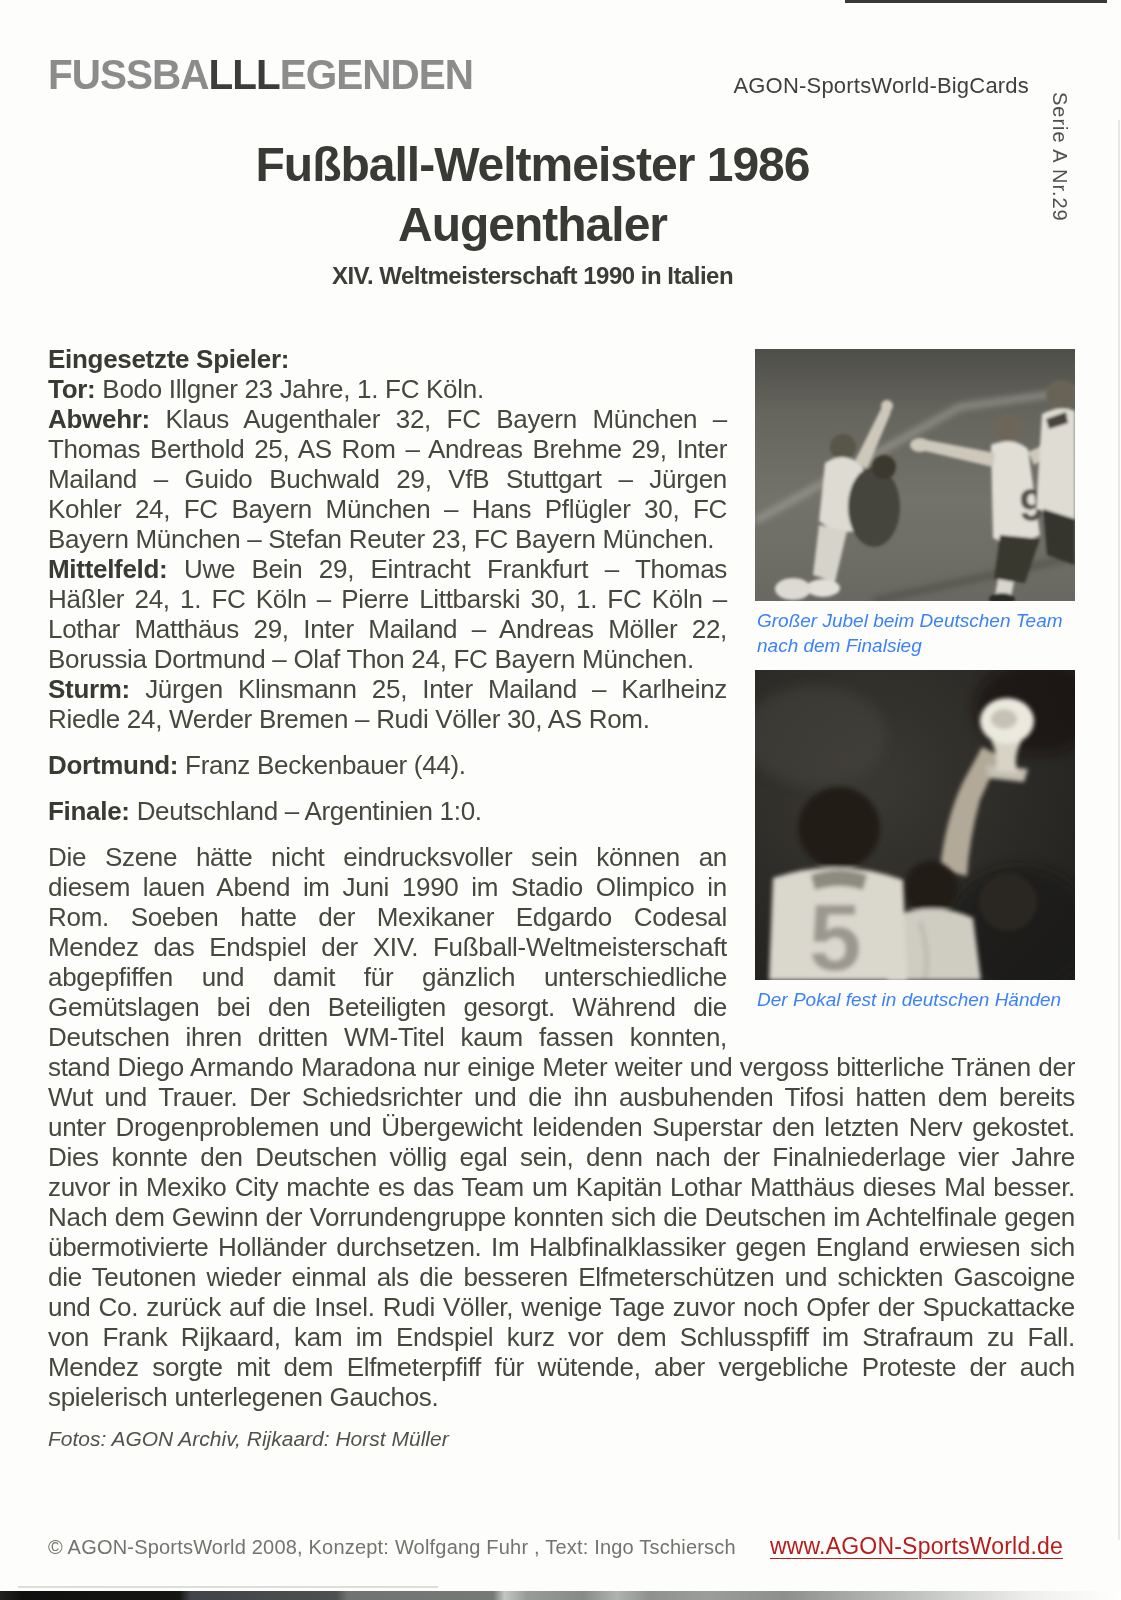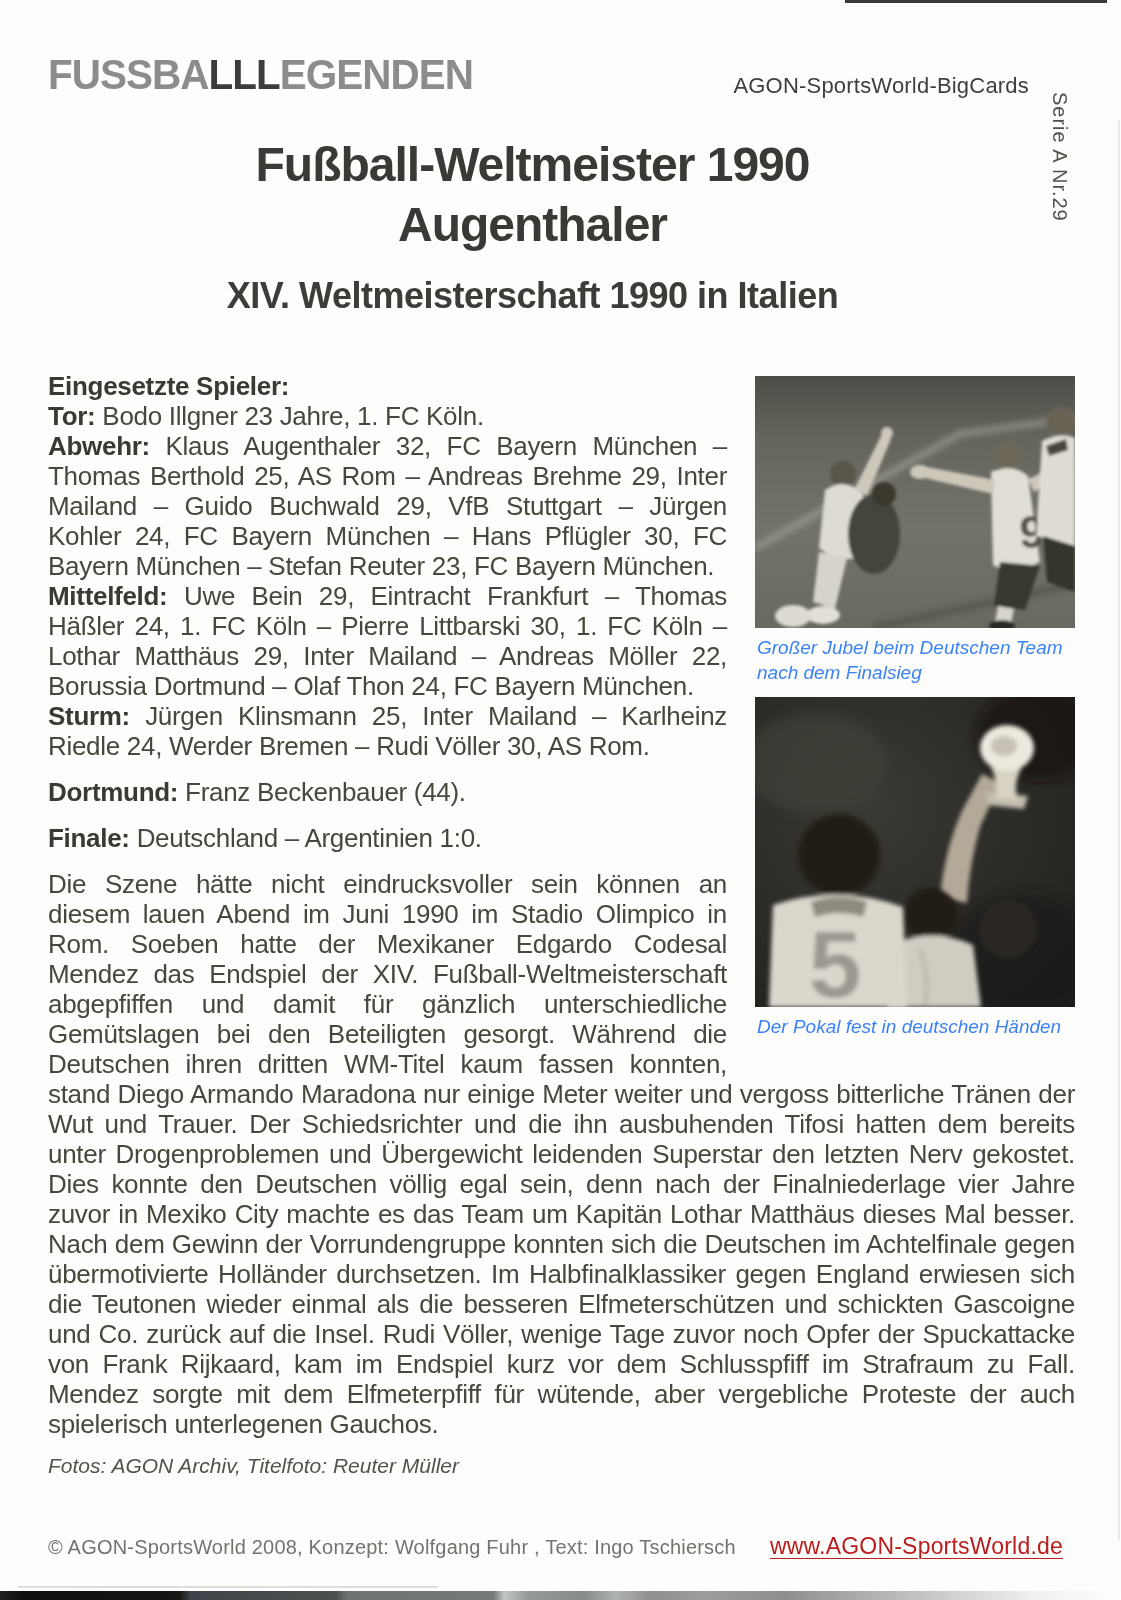--- a/index.html
+++ b/index.html
@@ -37,21 +37,21 @@
   .serie {
     position: absolute; top: 92px; right: 50px;
     writing-mode: vertical-rl; font-size: 20px; letter-spacing: 1px; color: #50504c;
   }
 
   .titleblock { text-align: center; padding-right: 58px; margin-top: 36px; }
   .title {
     font-size: 48px; line-height: 60px; font-weight: bold;
     color: #393935; letter-spacing: -1px;
   }
-  .subtitle { margin-top: 20px; font-size: 36px; font-weight: bold; color: #3c3c38; letter-spacing: -.5px; }
+  .subtitle { margin-top: 7px; font-size: 24px; font-weight: bold; color: #3c3c38; letter-spacing: -.5px; }
 
   article {
     margin-top: 54px;
     font-size: 26px; line-height: 30px; letter-spacing: -.3px;
     text-align: justify; color: #47473f;
   }
   article p { margin: 0; }
   article .sp { margin-top: 16px; }
   article b { color: #3a3a34; }
 
@@ -99,21 +99,21 @@
 
     <header>
       <div class="brand"><span class="g">FUSSBA</span><span class="d">LLL</span><span class="g">EGENDEN</span></div>
       <div class="publisher">AGON-SportsWorld-BigCards</div>
     </header>
 
     <div class="serie">Serie A Nr.29</div>
 
     <div class="titleblock">
       <div class="title">
-        <div>Fußball-Weltmeister 1990</div>
+        <div>Fußball-Weltmeister 1986</div>
         <div>Augenthaler</div>
       </div>
       <div class="subtitle">XIV. Weltmeisterschaft 1990 in Italien</div>
     </div>
 
     <article>
 
       <aside class="photos">
         <figure>
           <svg width="320" height="252" viewBox="0 0 320 252" role="img">
@@ -214,21 +214,21 @@
       <p><b>Abwehr:</b><span> Klaus Augenthaler 32, FC Bayern München – Thomas Berthold 25, AS Rom – Andreas Brehme 29, Inter Mailand – Guido Buchwald 29, VfB Stuttgart – Jürgen Kohler 24, FC Bayern München – Hans Pflügler 30, FC Bayern München – Stefan Reuter 23, FC Bayern München.</span></p>
       <p><b>Mittelfeld:</b><span> Uwe Bein 29, Eintracht Frankfurt – Thomas Häßler 24, 1. FC Köln – Pierre Littbarski 30, 1. FC Köln – Lothar Matthäus 29, Inter Mailand – Andreas Möller 22, Borussia Dortmund – Olaf Thon 24, FC Bayern München.</span></p>
       <p><b>Sturm:</b><span> Jürgen Klinsmann 25, Inter Mailand – Karlheinz Riedle 24, Werder Bremen – Rudi Völler 30, AS Rom.</span></p>
 
       <p class="sp"><b>Dortmund:</b><span> Franz Beckenbauer (44).</span></p>
 
       <p class="sp"><b>Finale:</b><span> Deutschland – Argentinien 1:0.</span></p>
 
       <p class="sp">Die Szene hätte nicht eindrucksvoller sein können an diesem lauen Abend im Juni 1990 im Stadio Olimpico in Rom. Soeben hatte der Mexikaner Edgardo Codesal Mendez das Endspiel der XIV. Fußball-Weltmeisterschaft abgepfiffen und damit für gänzlich unterschiedliche Gemütslagen bei den Beteiligten gesorgt. Während die Deutschen ihren dritten WM-Titel kaum fassen konnten, stand Diego Armando Maradona nur einige Meter weiter und vergoss bitterliche Tränen der Wut und Trauer. Der Schiedsrichter und die ihn ausbuhenden Tifosi hatten dem bereits unter Drogenproblemen und Übergewicht leidenden Superstar den letzten Nerv gekostet. Dies konnte den Deutschen völlig egal sein, denn nach der Finalniederlage vier Jahre zuvor in Mexiko City machte es das Team um Kapitän Lothar Matthäus dieses Mal besser. Nach dem Gewinn der Vorrundengruppe konnten sich die Deutschen im Achtelfinale gegen übermotivierte Holländer durchsetzen. Im Halbfinalklassiker gegen England erwiesen sich die Teutonen wieder einmal als die besseren Elfmeterschützen und schickten Gascoigne und Co. zurück auf die Insel. Rudi Völler, wenige Tage zuvor noch Opfer der Spuckattacke von Frank Rijkaard, kam im Endspiel kurz vor dem Schlusspfiff im Strafraum zu Fall. Mendez sorgte mit dem Elfmeterpfiff für wütende, aber vergebliche Proteste der auch spielerisch unterlegenen Gauchos.</p>
 
-      <p class="credits">Fotos:  AGON Archiv, Titelfoto: Reuter Müller</p>
+      <p class="credits">Fotos:  AGON Archiv, Rijkaard: Horst Müller</p>
     </article>
 
   </div>
 
   <footer>
     <div class="copyright">© AGON-SportsWorld 2008, Konzept: Wolfgang Fuhr , Text: Ingo Tschiersch</div>
     <div class="weburl">www.AGON-SportsWorld.de</div>
   </footer>
 
   <div class="scan-smudge"></div>

